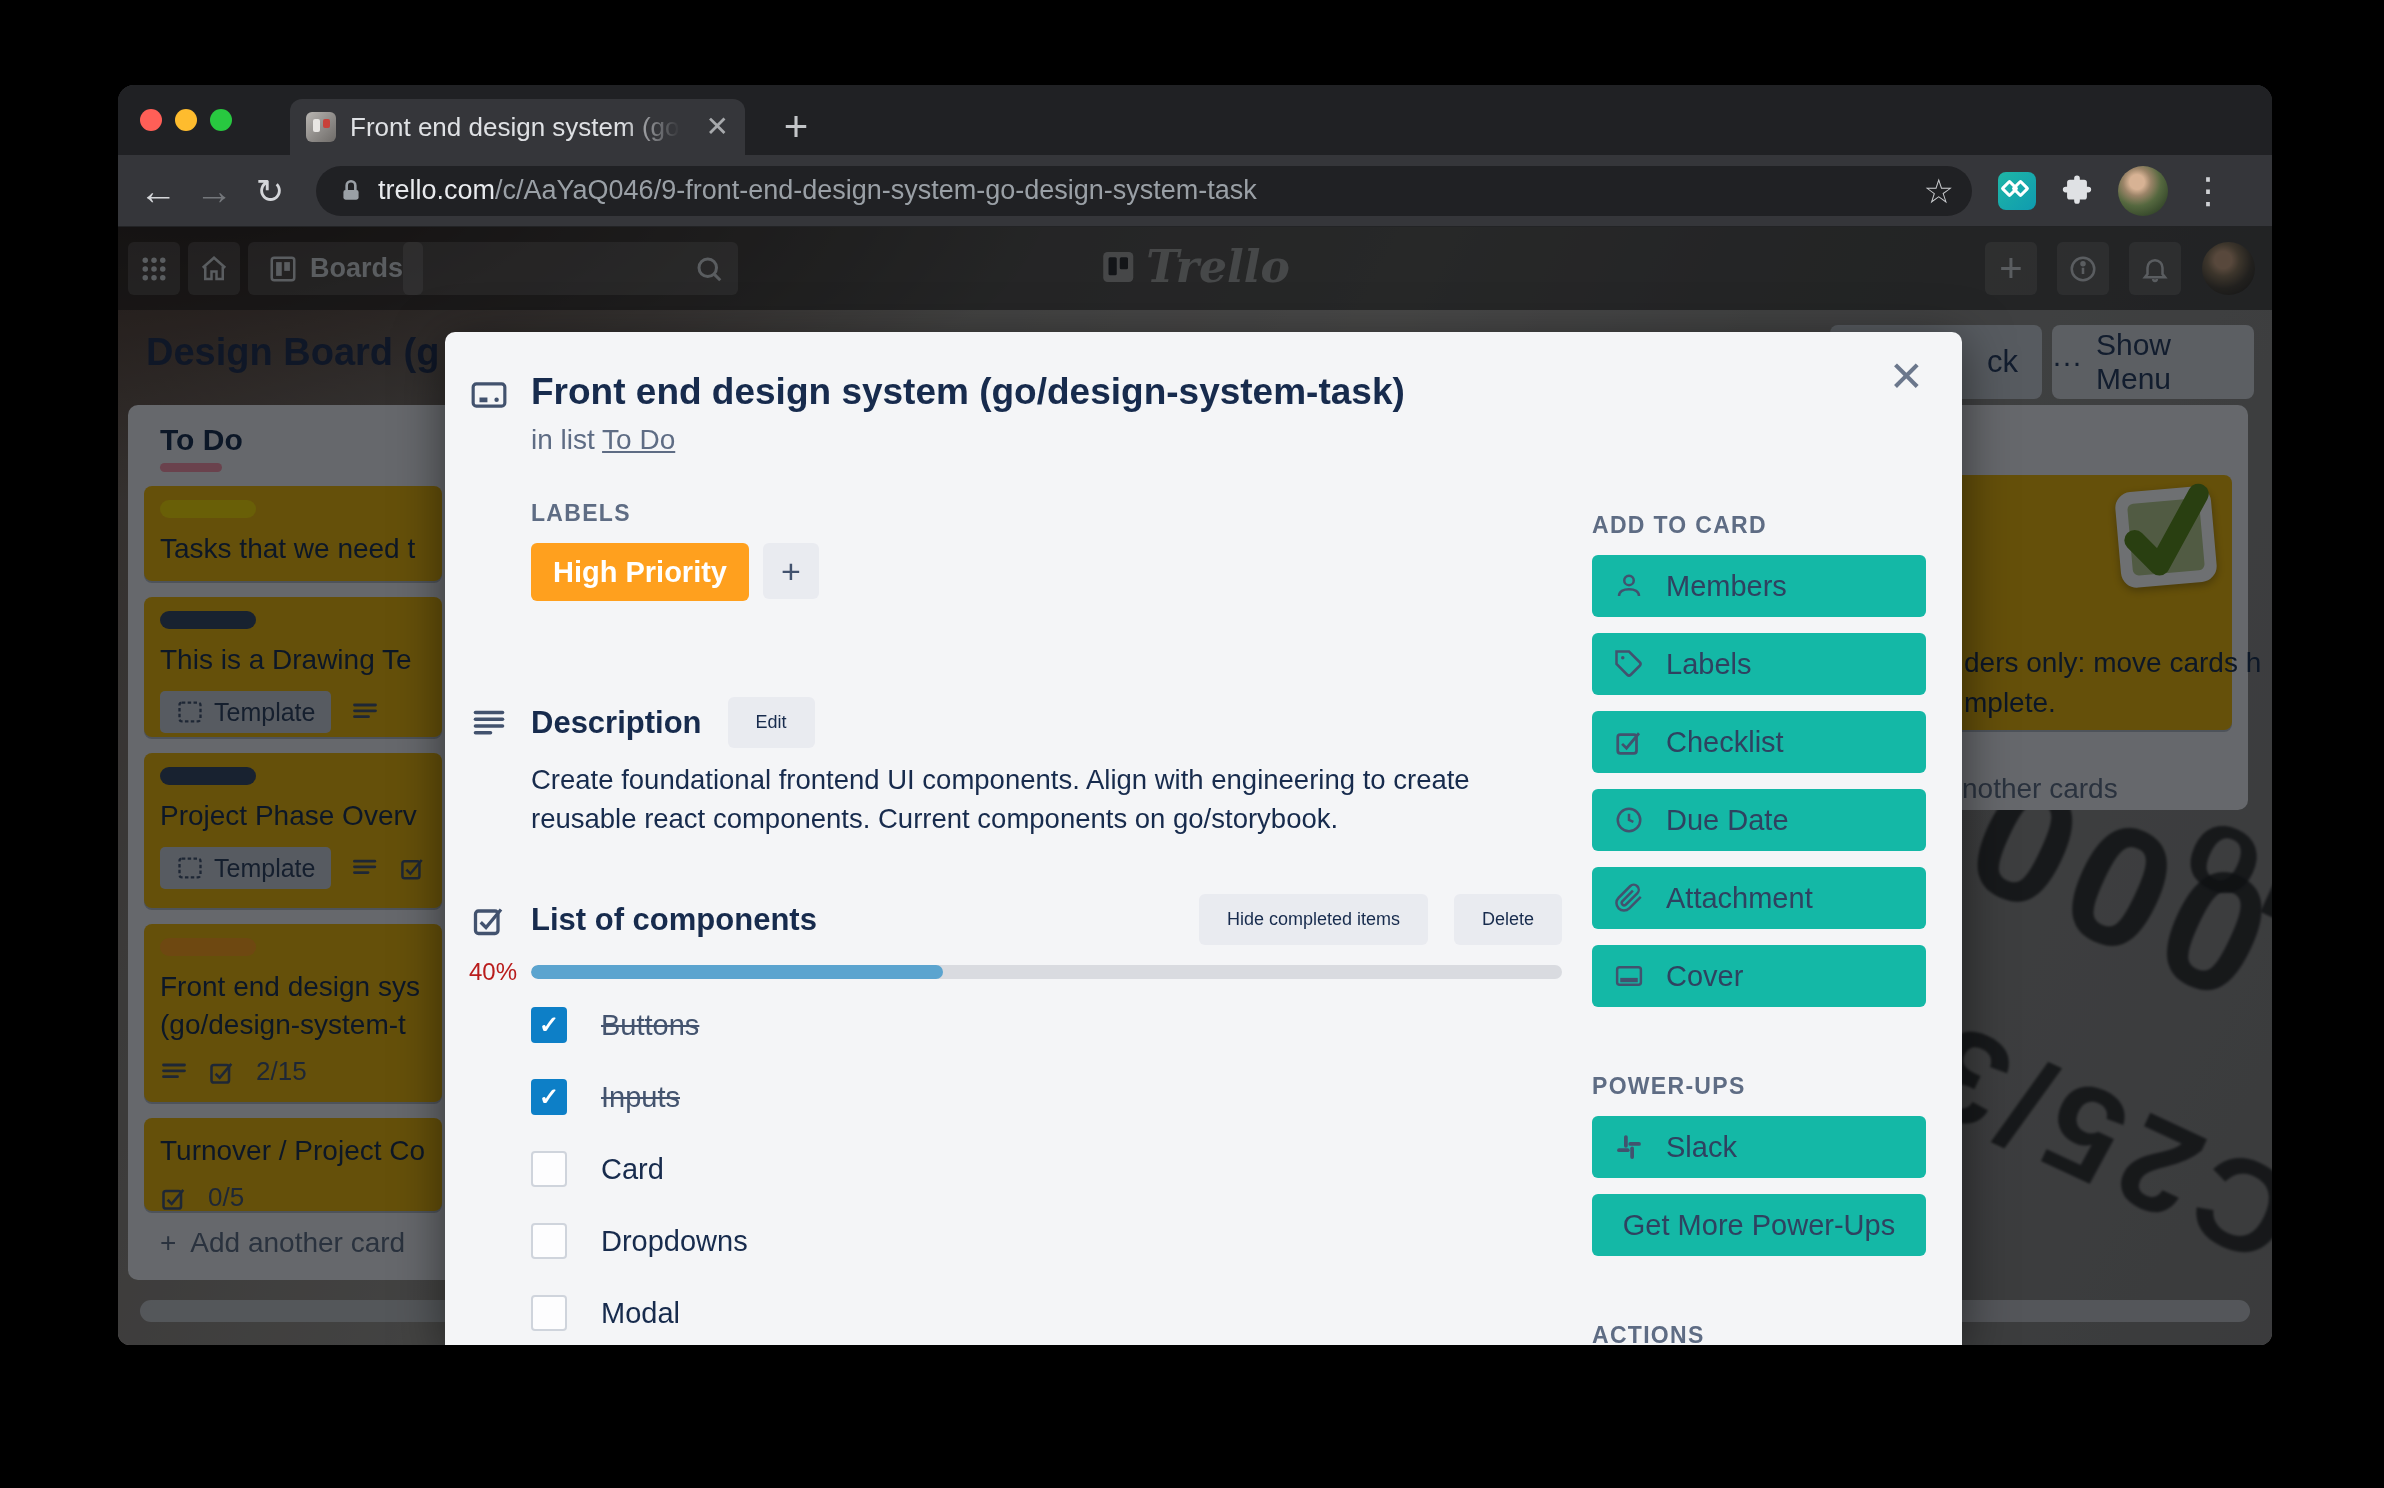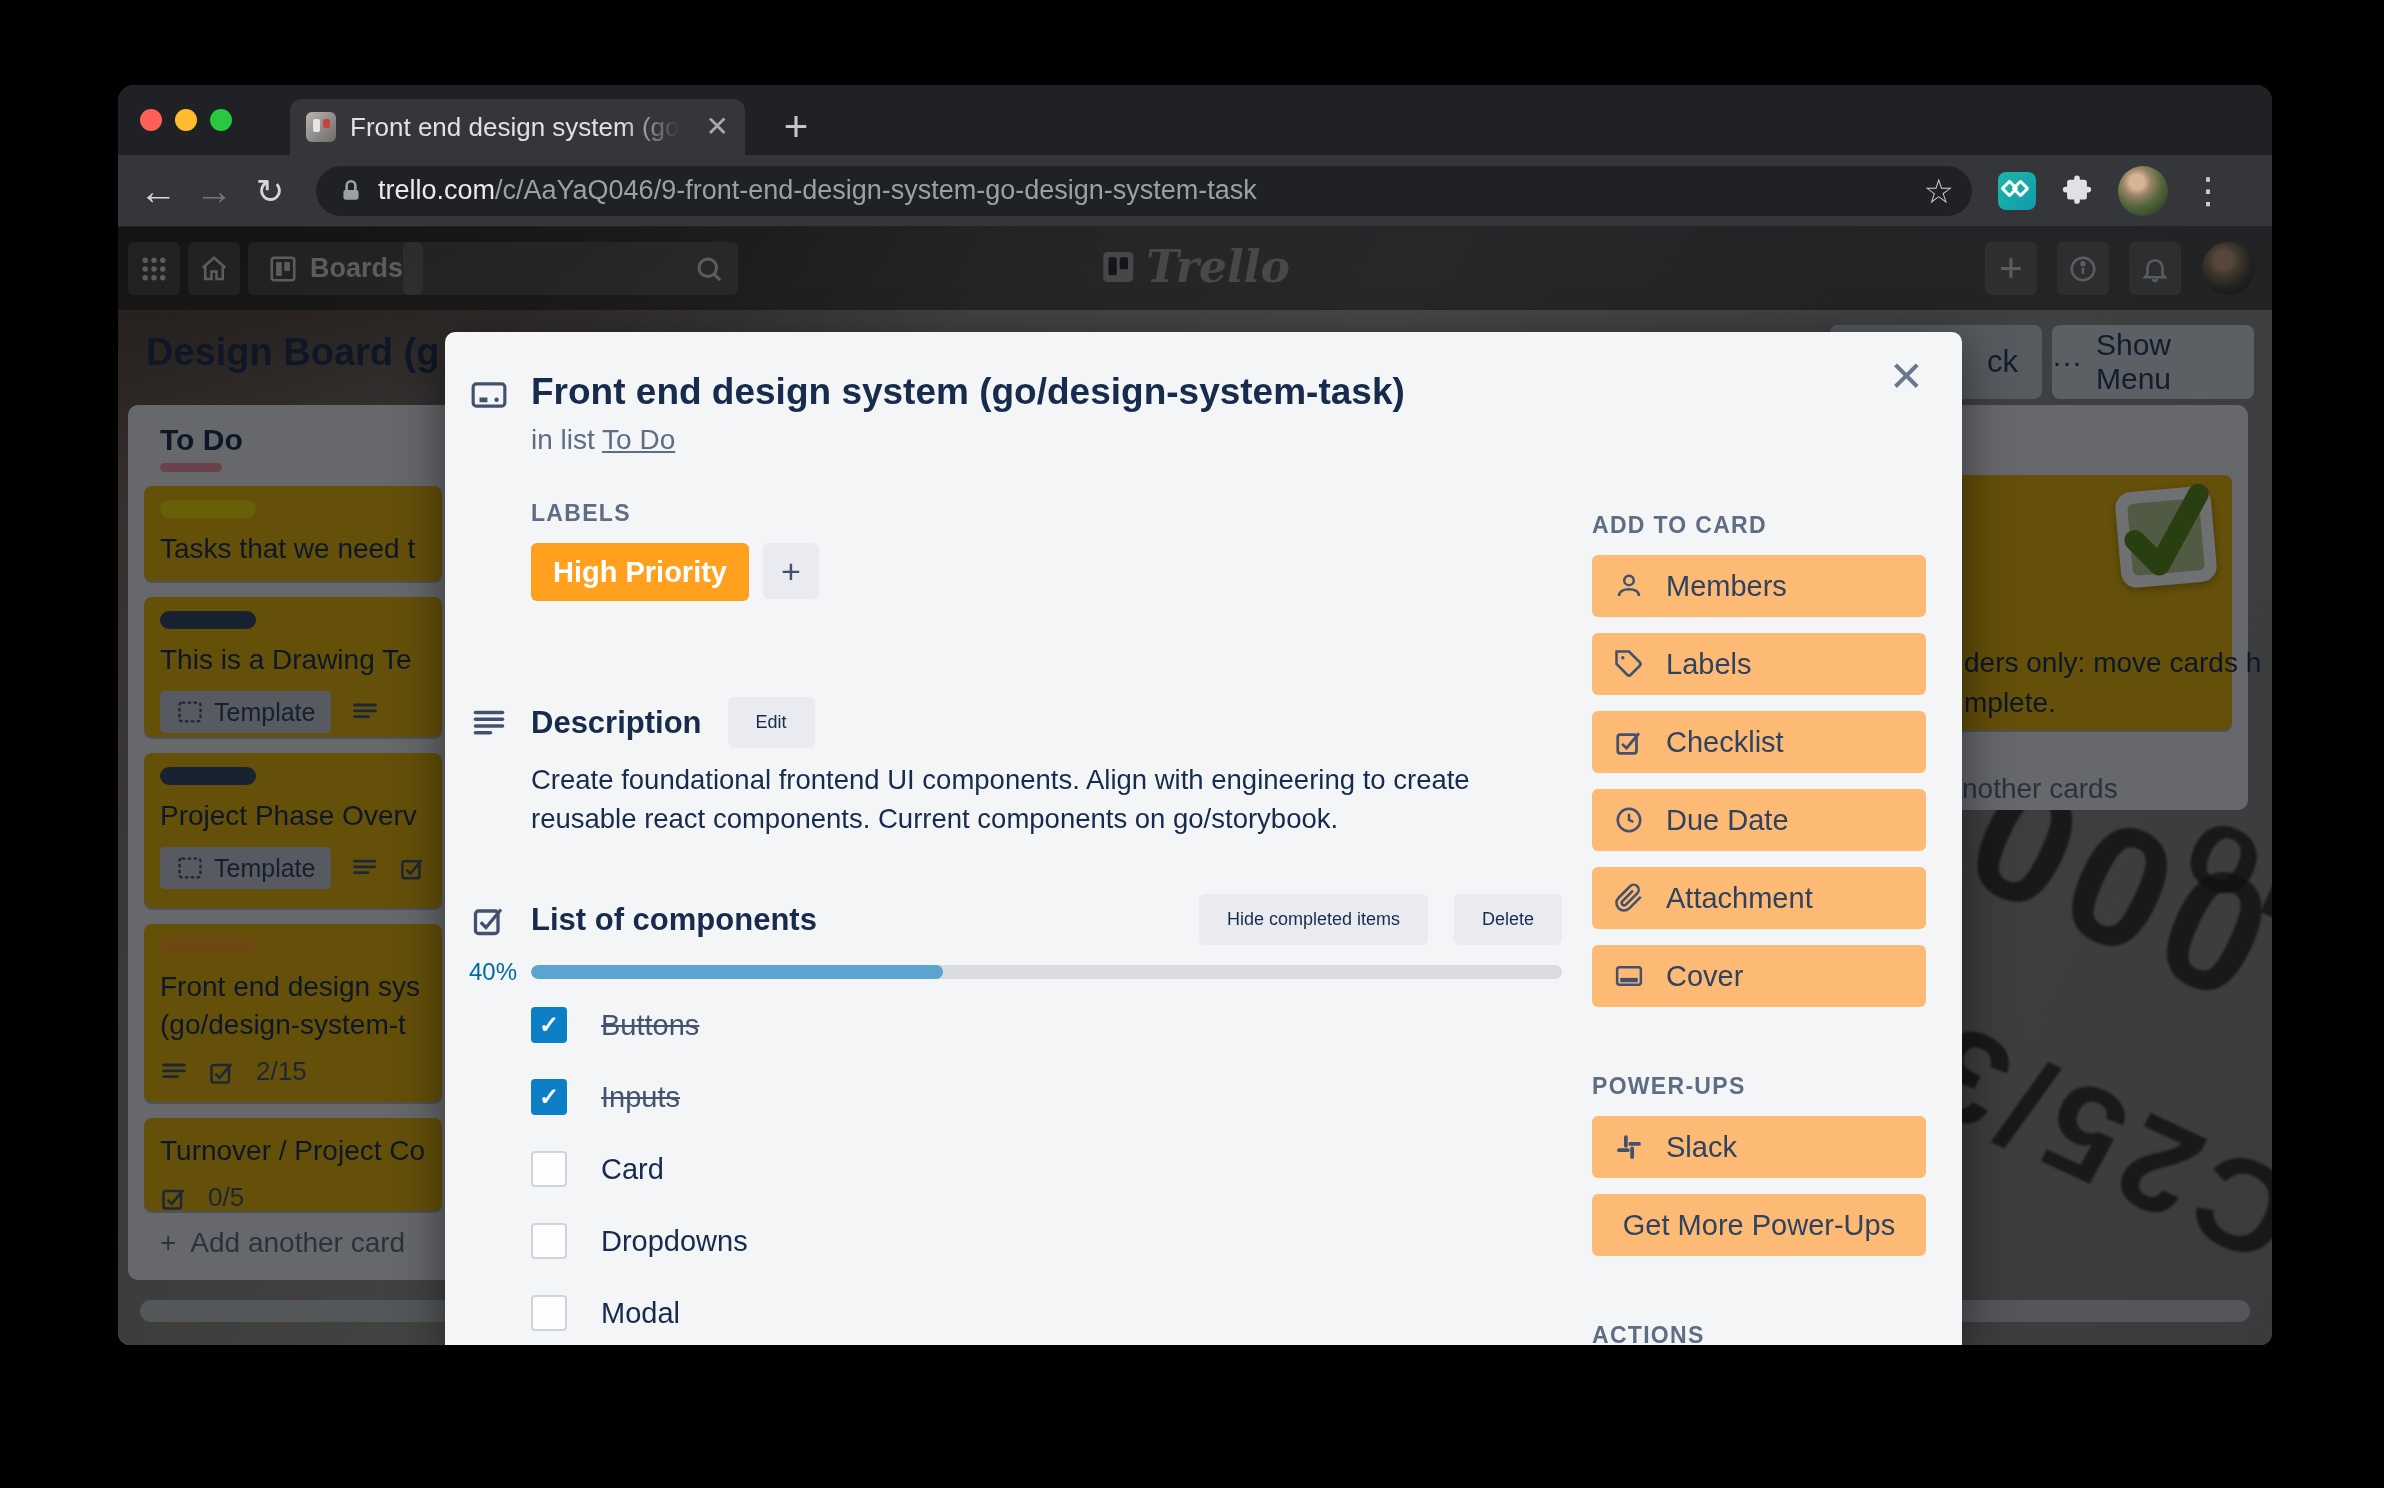--- a/index.html
+++ b/index.html
@@ -137,34 +137,34 @@
     display:flex;align-items:center;justify-content:center;}
   .sec-row{position:relative;display:flex;align-items:center;gap:26px;}
   .sec-icon{position:absolute;left:-62px;width:40px;height:36px;color:#42526e;}
   .h3{font-size:31px;font-weight:600;color:#172b4d;}
   .gray-btn{background:#e9ebf0;border-radius:6px;color:#172b4d;font-size:18px;padding:15px 28px;white-space:nowrap;}
   .desc-sec{margin-top:96px;}
   .desc-body{margin-top:12px;font-size:27.5px;line-height:39px;color:#172b4d;max-width:1000px;}
   .cl-sec{margin-top:56px;}
   .cl-head .spacer{flex:1;}
   .progress-row{position:relative;display:flex;align-items:center;margin-top:20px;}
-  .pct{position:absolute;left:-62px;font-size:24px;color:#0369a1;}
+  .pct{position:absolute;left:-62px;font-size:24px;color:#b91c1c;}
   .track{flex:1;height:14px;border-radius:7px;background:#d9dbe0;overflow:hidden;}
   .fill{height:100%;border-radius:7px;}
   .cl-items{margin-top:10px;}
   .cl-row{display:flex;align-items:center;height:72px;}
   .cbox{width:36px;height:36px;border-radius:4px;flex:0 0 36px;display:flex;align-items:center;
     justify-content:center;color:#fff;font-size:24px;font-weight:bold;}
   .cbox.off{background:#fdfdfe;border:2px solid #cfd4dc;}
   .cl-label{margin-left:34px;font-size:29px;color:#172b4d;}
   .cl-row.done .cl-label{text-decoration:line-through;color:#44546f;}
 
   
   .m-side{width:334px;margin-left:30px;flex:0 0 334px;padding-top:12px;}
-  .side-btn{height:62px;border-radius:6px;background:#fdba74;display:flex;align-items:center;
+  .side-btn{height:62px;border-radius:6px;background:#14b8a6;display:flex;align-items:center;
     gap:22px;padding-left:22px;margin-top:16px;color:#2f4260;font-size:29px;}
   .side-btn .s-ic{width:30px;height:30px;color:#42526e;flex:0 0 30px;}
   .side-btn.center{justify-content:center;padding-left:0;}
   .mt-big{margin-top:66px;}
   svg{display:block;}
 </style>
 </head>
 <body>
 
 <div class="window">

